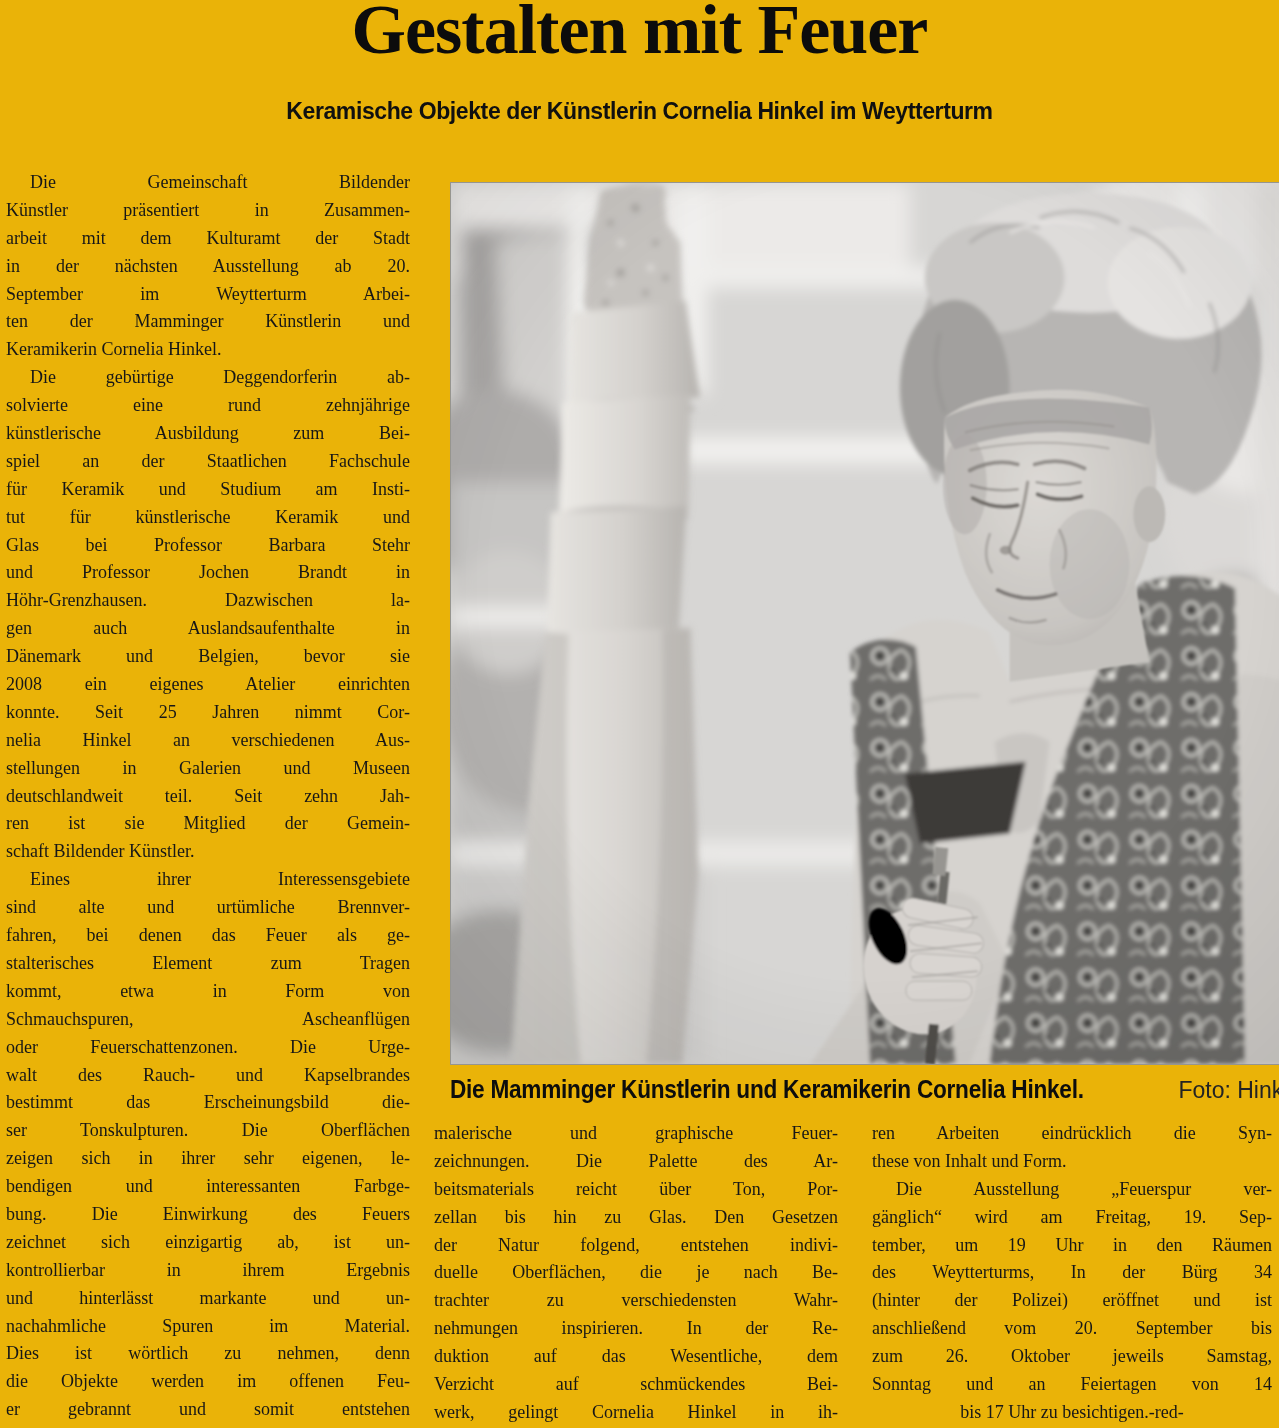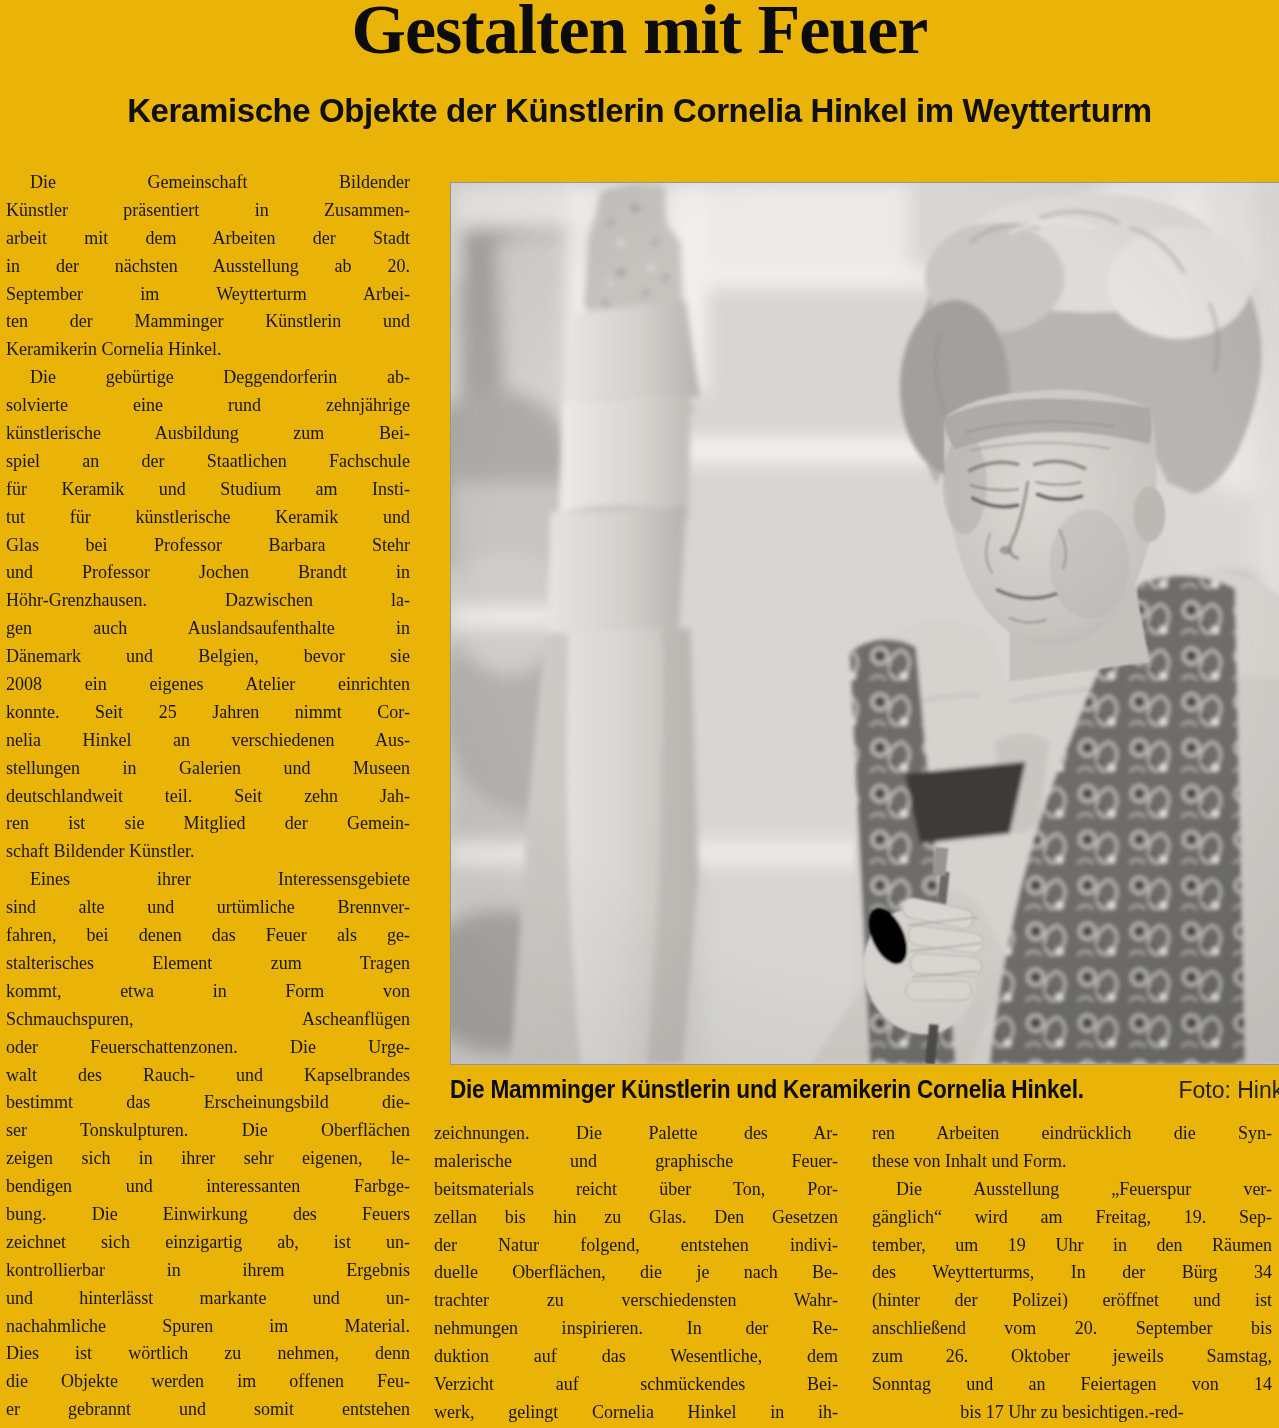--- a/index.html
+++ b/index.html
@@ -10,21 +10,21 @@
   }
   
   .headline{
     position:absolute;top:-8px;left:0;width:100%;text-align:center;
     font-family:"Liberation Serif", serif;font-weight:700;
     font-size:70px;line-height:76px;letter-spacing:-1px;color:#0c0c0c;margin:0;
   }
   .subheadline{
     position:absolute;top:92px;left:0;width:100%;text-align:center;
     font-family:"Liberation Sans", sans-serif;font-weight:700;
-    font-size:33px;line-height:38px;letter-spacing:-0.4px;color:#101010;margin:0;
+    font-size:23px;line-height:38px;letter-spacing:-0.4px;color:#101010;margin:0;
   }
   
   .col{
     position:absolute;font-size:18px;line-height:27.9px;color:#171717;
     overflow:hidden;
   }
   .col-left{left:6px;top:169px;width:404px;height:1259px;}
   .col-middle{left:434px;top:1120px;width:404px;height:308px;}
   .col-right{left:872px;top:1120px;width:400px;height:308px;}
   .line{
@@ -54,21 +54,21 @@
 <body>
 
 <div class="page">
 
   <h1 class="headline">Gestalten mit Feuer</h1>
   <h2 class="subheadline">Keramische Objekte der Künstlerin Cornelia Hinkel im Weytterturm</h2>
 
   <div class="col col-left">
       <div class="line first">Die Gemeinschaft Bildender</div>
       <div class="line">Künstler präsentiert in Zusammen-</div>
-      <div class="line">arbeit mit dem Arbeiten der Stadt</div>
+      <div class="line">arbeit mit dem Kulturamt der Stadt</div>
       <div class="line">in der nächsten Ausstellung ab 20.</div>
       <div class="line">September im Weytterturm Arbei-</div>
       <div class="line">ten der Mamminger Künstlerin und</div>
       <div class="line plast">Keramikerin Cornelia Hinkel.</div>
       <div class="line first">Die gebürtige Deggendorferin ab-</div>
       <div class="line">solvierte eine rund zehnjährige</div>
       <div class="line">künstlerische Ausbildung zum Bei-</div>
       <div class="line">spiel an der Staatlichen Fachschule</div>
       <div class="line">für Keramik und Studium am Insti-</div>
       <div class="line">tut für künstlerische Keramik und</div>
@@ -295,22 +295,22 @@
         <rect x="0" y="0" width="842" height="883" fill="url(#vin)"></rect>
       </svg>
     </div>
     <figcaption class="caption-row">
       <span class="caption">Die Mamminger Künstlerin und Keramikerin Cornelia Hinkel.</span>
       <span class="credit">Foto: Hinkel</span>
     </figcaption>
   </figure>
 
   <div class="col col-middle">
+      <div class="line">malerische und graphische Feuer-</div>
       <div class="line">zeichnungen. Die Palette des Ar-</div>
-      <div class="line">malerische und graphische Feuer-</div>
       <div class="line">beitsmaterials reicht über Ton, Por-</div>
       <div class="line">zellan bis hin zu Glas. Den Gesetzen</div>
       <div class="line">der Natur folgend, entstehen indivi-</div>
       <div class="line">duelle Oberflächen, die je nach Be-</div>
       <div class="line">trachter zu verschiedensten Wahr-</div>
       <div class="line">nehmungen inspirieren. In der Re-</div>
       <div class="line">duktion auf das Wesentliche, dem</div>
       <div class="line">Verzicht auf schmückendes Bei-</div>
       <div class="line">werk, gelingt Cornelia Hinkel in ih-</div>
     </div>

